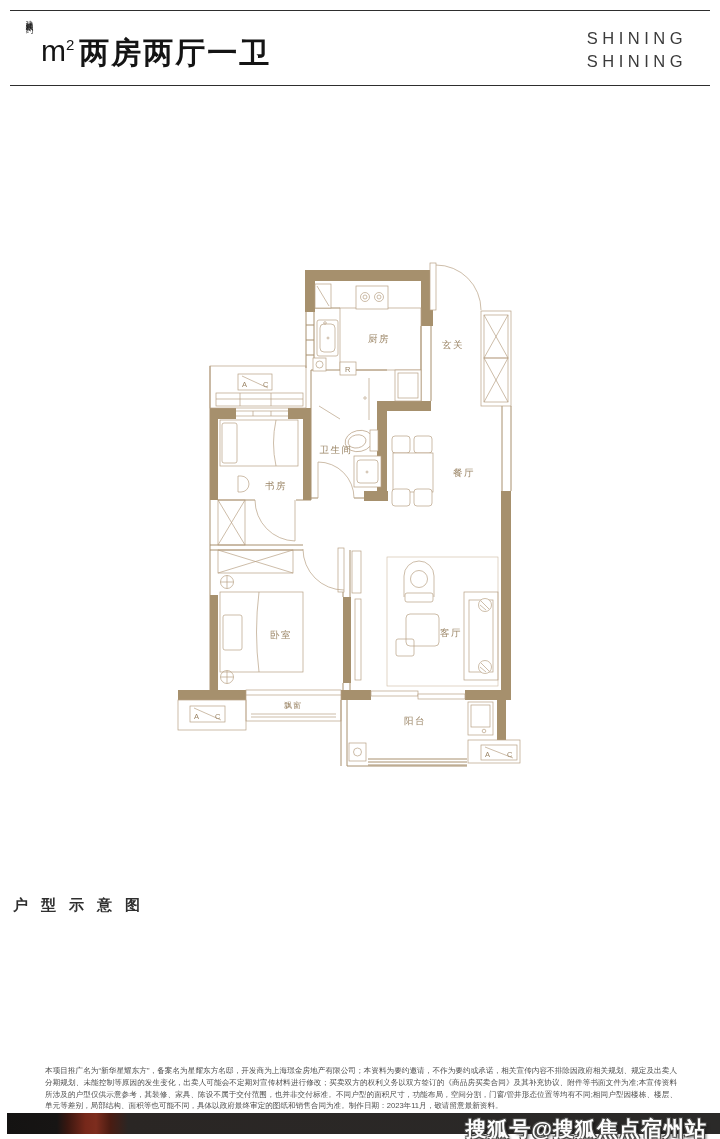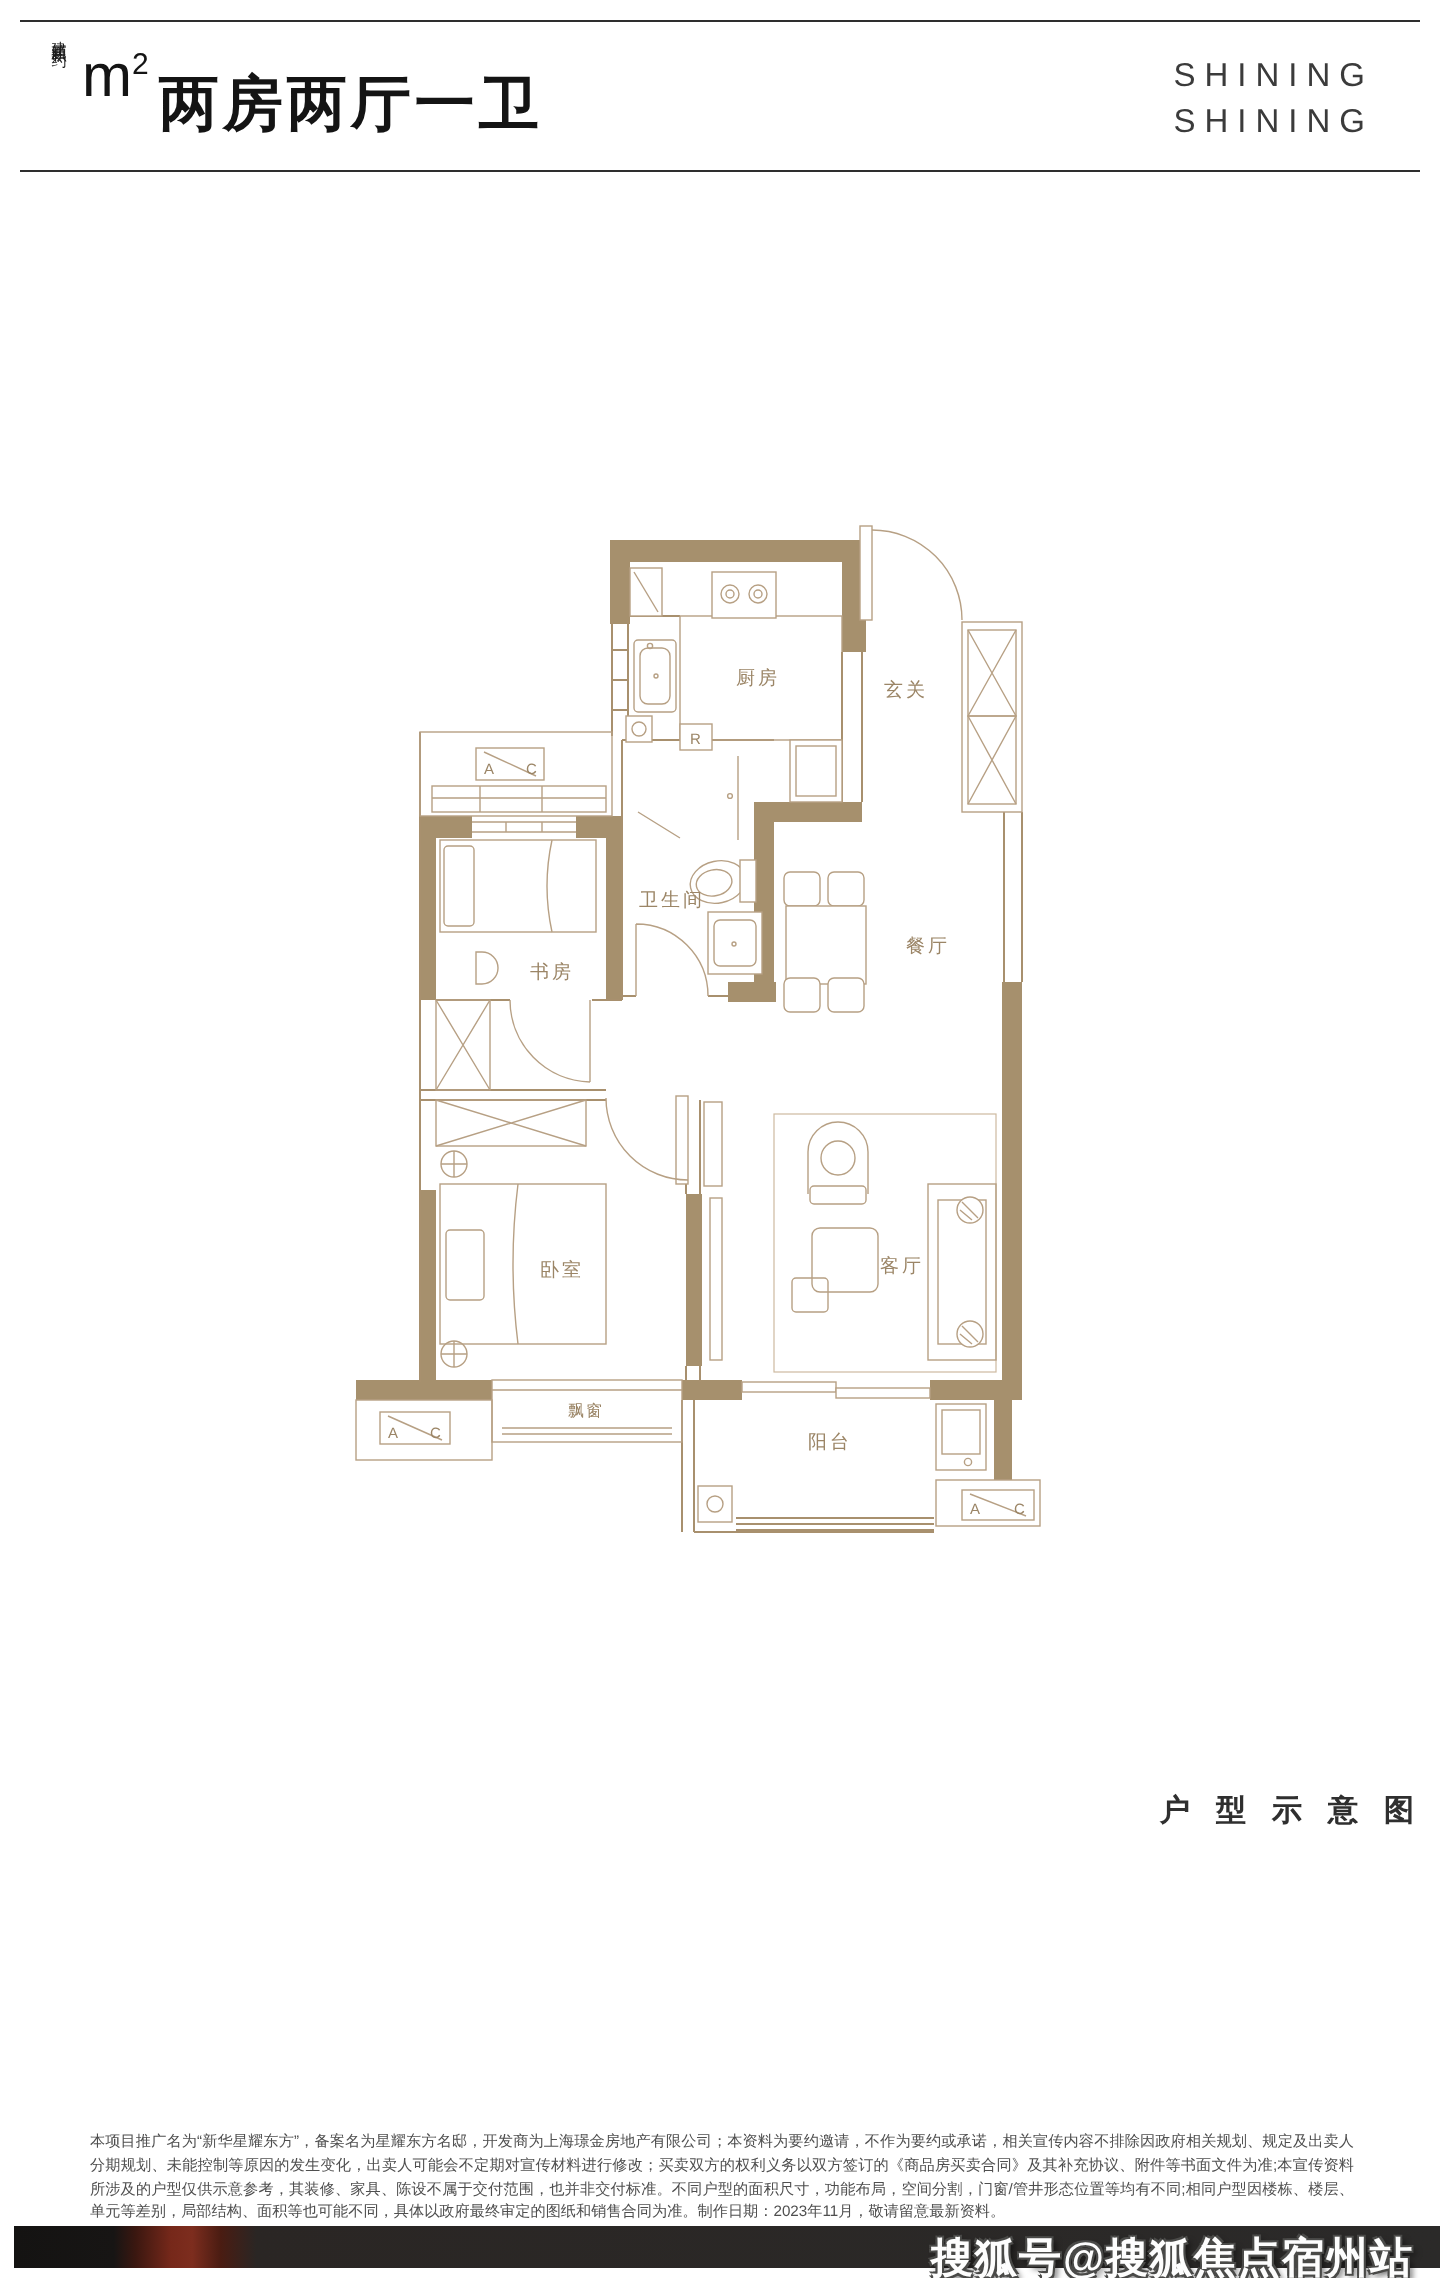--- a/index.html
+++ b/index.html
@@ -5,27 +5,27 @@
   html,body{margin:0;padding:0;}
   body{width:720px;height:1139px;position:relative;background:#ffffff;overflow:hidden;
        font-family:"Liberation Sans",sans-serif;}
   .rule{position:absolute;left:10px;right:10px;height:0;border-top:1.6px solid #2e2e2e;}
   .rule.top{top:10px;}
   .rule.bottom{top:85px;}
   .area-row{position:absolute;left:24px;top:14px;display:flex;align-items:flex-end;}
   .area-vertical{writing-mode:vertical-rl;text-orientation:upright;font-size:7.5px;
        letter-spacing:1.5px;color:#1c1c1c;height:48px;margin:0 3px 8px 0;}
   .area-number{font-size:70px;line-height:0.86;letter-spacing:-5px;color:#141414;font-weight:500;}
-  .area-unit{font-size:30px;color:#141414;margin:0 1px 16px 4px;line-height:1;}
+  .area-unit{font-size:30px;color:#141414;margin:0 1px 4px 4px;line-height:1;}
   .area-unit sup{font-size:15px;}
   .area-layout{font-size:30px;font-weight:600;letter-spacing:2px;color:#141414;margin:0 12px 2px 4px;line-height:1;}
   .brand{position:absolute;top:27px;right:33px;font-size:16.5px;letter-spacing:4.5px;
        line-height:23px;color:#3b3b3b;font-weight:500;}
   .plan{position:absolute;left:168px;top:248px;width:356px;height:520px;}
-  .caption{position:absolute;top:896px;left:0;width:100%;text-align:right;font-size:15px;
+  .caption{position:absolute;top:896px;left:0;width:100%;text-align:left;font-size:15px;
        letter-spacing:13px;text-indent:13px;color:#2f2f2f;font-weight:600;}
   .disclaimer{position:absolute;left:45px;top:1065px;width:632px;font-size:7.6px;
        line-height:11.8px;color:#4f4f4f;text-align:justify;}
   .bottom-bar{position:absolute;left:7px;right:0;top:1113px;height:21px;
        background:linear-gradient(90deg,#141312 0%,#171514 7%,#3a1710 8.5%,#76281a 11%,
        #7d2d1e 12.5%,#4a1c12 14.5%,#2a2624 17%,#2b2a29 100%);}
   .watermark{position:absolute;right:13px;top:1102px;font-size:21px;font-weight:bold;
        color:#fdfdfd;letter-spacing:1px;z-index:5;
        text-shadow:-1px -1px 0 #4a4a48,1px -1px 0 #4a4a48,-1px 1px 0 #4a4a48,
        1px 1px 0 #4a4a48,2px 2px 3px rgba(0,0,0,.65);margin-top:13px;}

